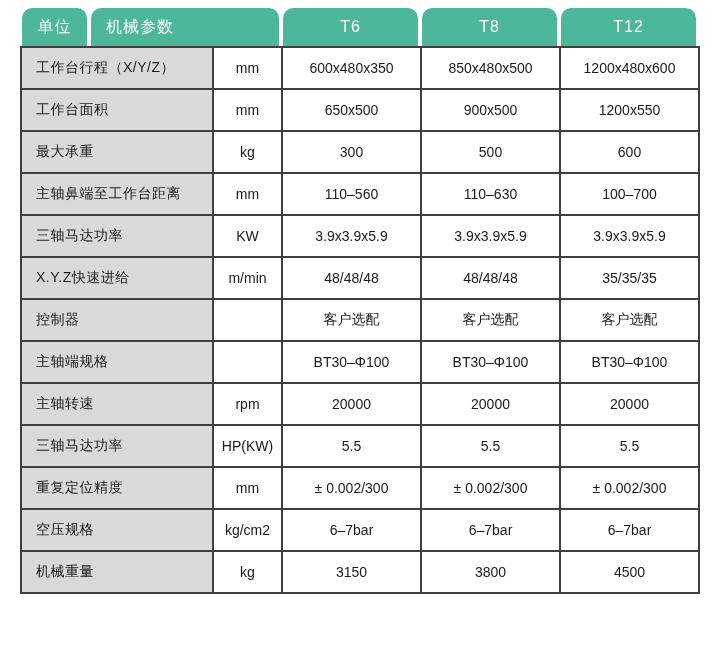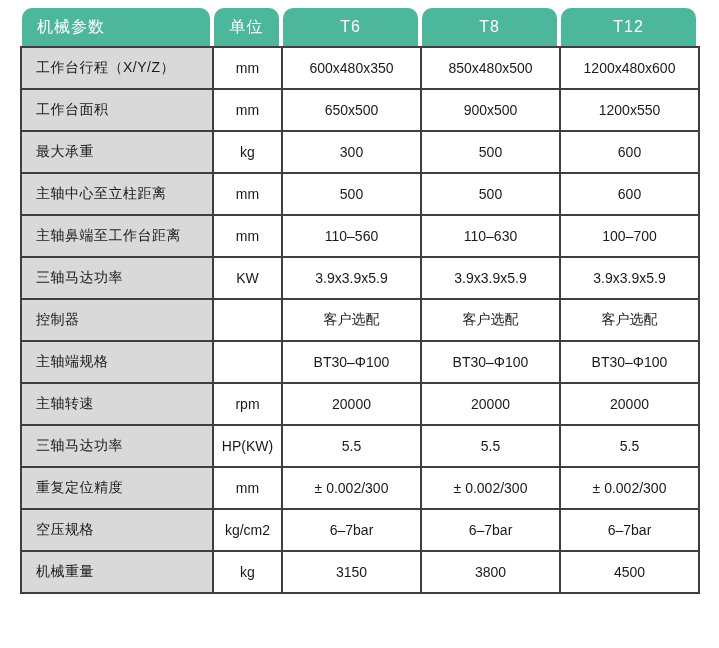--- a/index.html
+++ b/index.html
@@ -36,25 +36,25 @@
     background: #d9d9d9; text-align: left; padding-left: 14px;
     letter-spacing: 0.5px;
   }
 </style>
 </head>
 <body>
 
 <div class="table-wrap">
 
   <div class="header-row">
+    <div class="header-cell hc-unit">
+      <div class="tab">单位</div>
+    </div>
     <div class="header-cell hc-params">
       <div class="tab left-align">机械参数</div>
-    </div>
-    <div class="header-cell hc-unit">
-      <div class="tab">单位</div>
     </div>
     <div class="header-cell hc-model">
       <div class="tab">T6</div>
     </div>
     <div class="header-cell hc-model">
       <div class="tab">T8</div>
     </div>
     <div class="header-cell hc-model">
       <div class="tab">T12</div>
     </div>
@@ -84,39 +84,39 @@
         <td>1200x550</td>
       </tr>
       <tr>
         <td class="label">最大承重</td>
         <td>kg</td>
         <td>300</td>
         <td>500</td>
         <td>600</td>
       </tr>
       <tr>
-        <td class="label">主轴中心至立柱距离</td>
-        <td>mm</td>
-        <td>500</td>
-        <td>500</td>
-        <td>600</td>
-      </tr>
-      <tr>
         <td class="label">主轴鼻端至工作台距离</td>
         <td>mm</td>
         <td>110–560</td>
         <td>110–630</td>
         <td>100–700</td>
       </tr>
       <tr>
         <td class="label">三轴马达功率</td>
         <td>KW</td>
         <td>3.9x3.9x5.9</td>
         <td>3.9x3.9x5.9</td>
         <td>3.9x3.9x5.9</td>
+      </tr>
+      <tr>
+        <td class="label">X.Y.Z快速进给</td>
+        <td>m/min</td>
+        <td>48/48/48</td>
+        <td>48/48/48</td>
+        <td>35/35/35</td>
       </tr>
       <tr>
         <td class="label">控制器</td>
         <td></td>
         <td>客户选配</td>
         <td>客户选配</td>
         <td>客户选配</td>
       </tr>
       <tr>
         <td class="label">主轴端规格</td>

